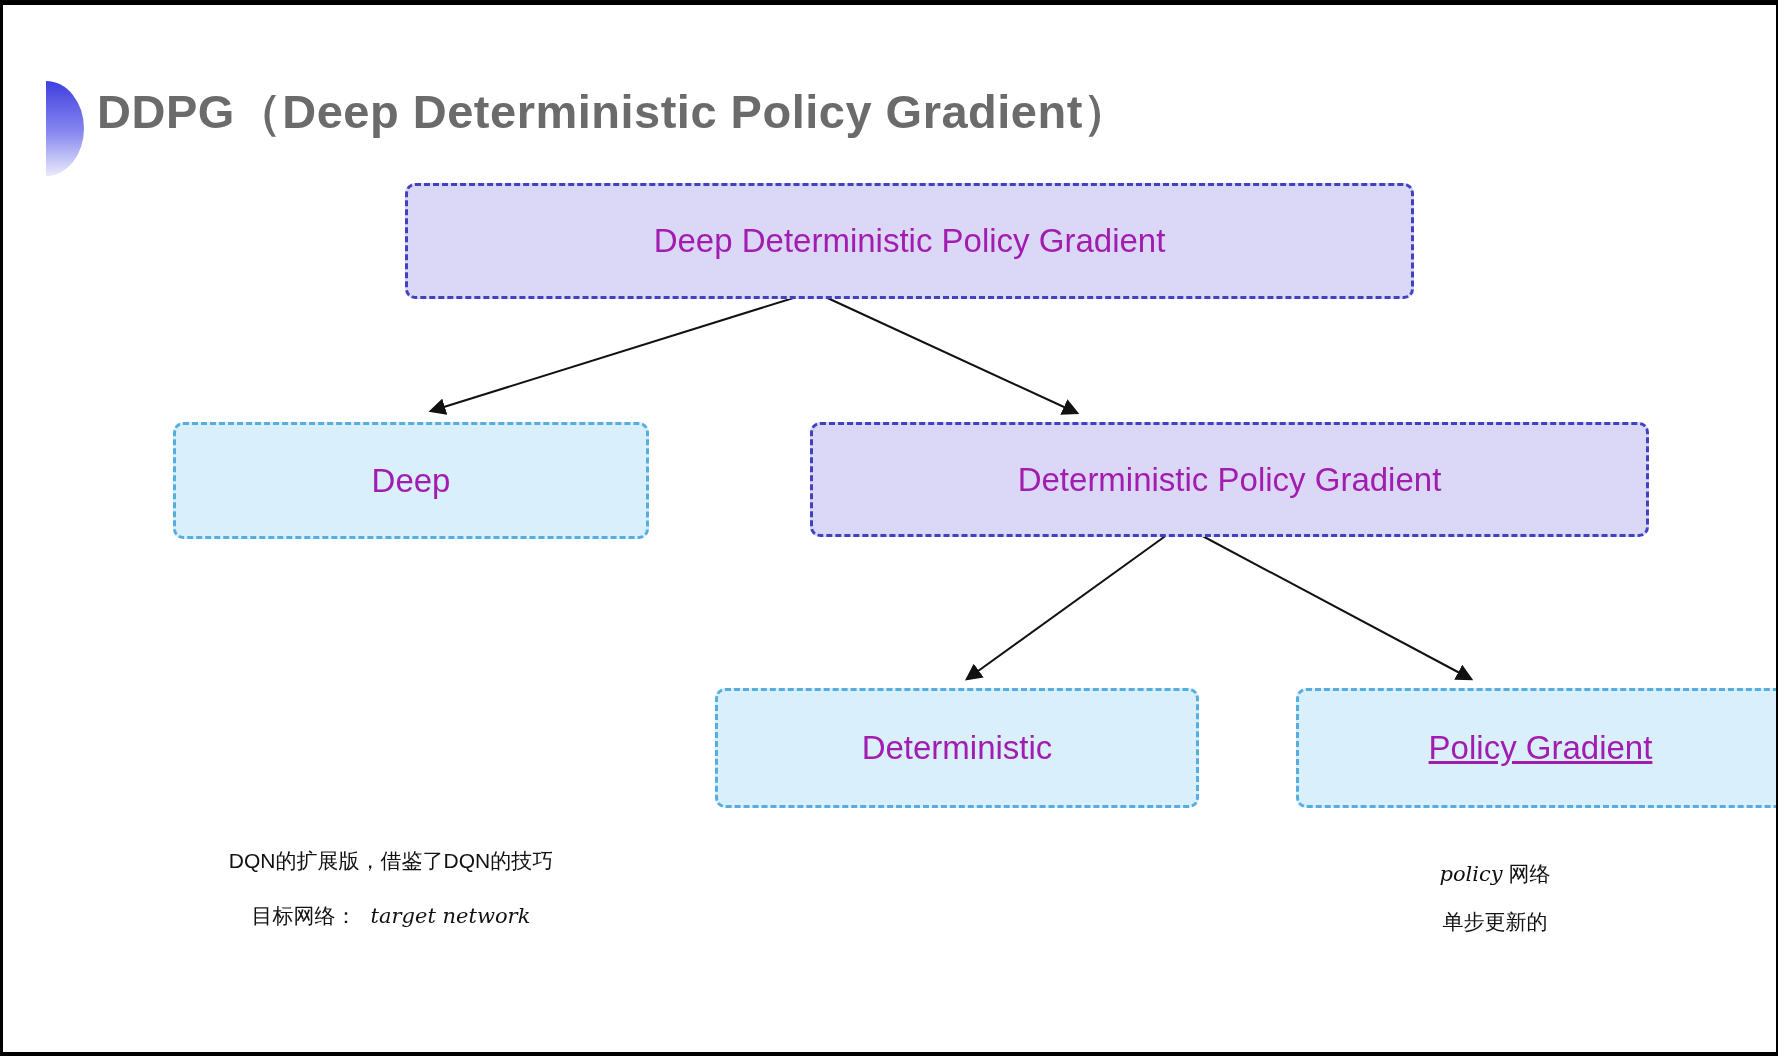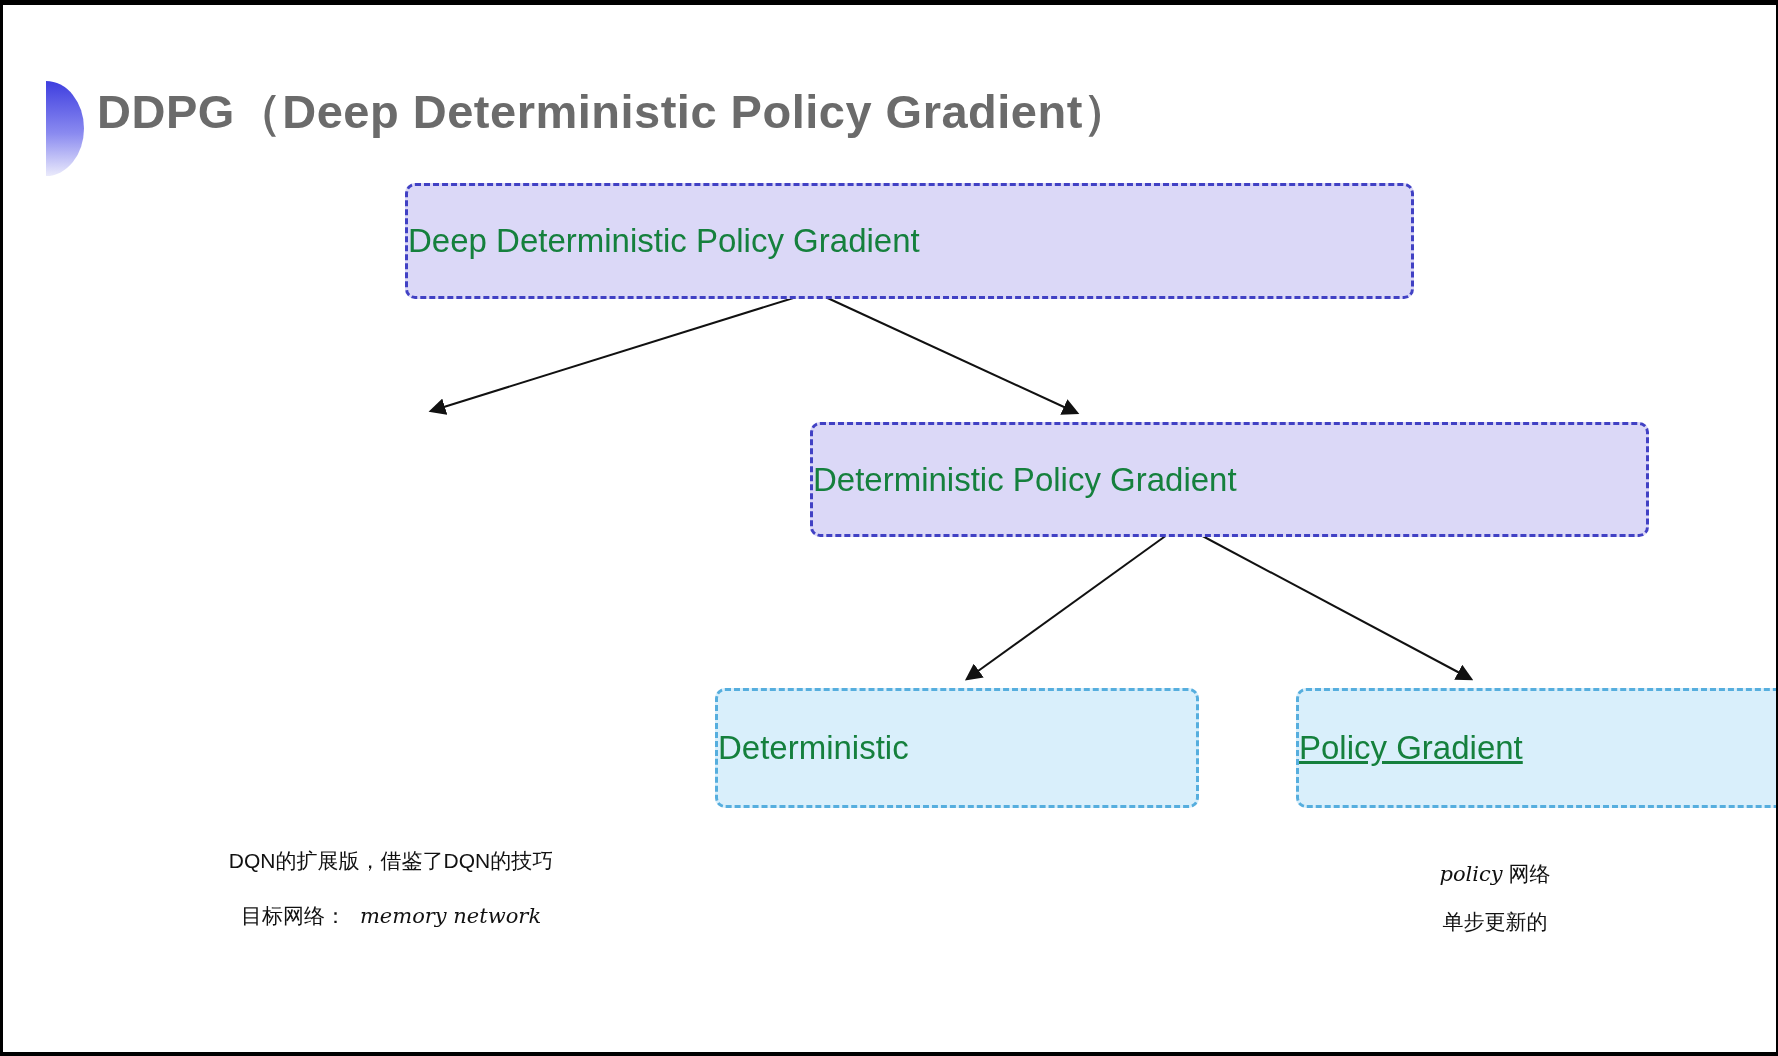--- a/index.html
+++ b/index.html
@@ -22,22 +22,22 @@
     background:linear-gradient(180deg,#3e3edf 0%,#8a8af0 55%,#eaeafb 100%);
     border-radius:0 100% 100% 0 / 0 50% 50% 0;
   }
   .title{
     position:absolute;left:94px;top:76px;
     font-size:47px;font-weight:600;color:#6b6b6b;
     letter-spacing:0.5px;white-space:nowrap;
   }
   
   .node{
-    position:absolute;display:flex;align-items:center;justify-content:flex-start;
-    border-radius:10px;font-size:33px;font-weight:500;color:#15803d;
+    position:absolute;display:flex;align-items:center;justify-content:center;
+    border-radius:10px;font-size:33px;font-weight:500;color:#a21caf;
     text-align:center;
   }
   .node.purple{background:#dbd8f7;border:3px dashed #4141c4;}
   .node.cyan{background:#d9effb;border:3px dashed #56aede;}
   #node-root{left:402px;top:178px;width:1003px;height:110px;}
   #node-deep{left:170px;top:417px;width:470px;height:111px;}
   #node-dpg{left:807px;top:417px;width:833px;height:109px;}
   #node-det{left:712px;top:683px;width:478px;height:114px;border-radius:10px;}
   #node-pg{left:1293px;top:683px;width:483px;height:114px;text-decoration:underline;}
   
@@ -70,37 +70,40 @@
     <line x1="800" y1="290" x2="428" y2="406" marker-end="url(#arw)"></line>
     <line x1="818" y1="290" x2="1074" y2="408" marker-end="url(#arw)"></line>
     <line x1="1168" y1="527" x2="964" y2="674" marker-end="url(#arw)"></line>
     <line x1="1192" y1="527" x2="1468" y2="674" marker-end="url(#arw)"></line>
   </svg>
 
   <div class="node purple" id="node-root">
     <span>Deep Deterministic Policy Gradient</span>
   </div>
 
+  <div class="node cyan" id="node-deep">
+    <span>Deep</span>
+  </div>
 
   <div class="node purple" id="node-dpg">
     <span>Deterministic Policy Gradient</span>
   </div>
 
   <div class="node cyan" id="node-det">
     <span>Deterministic</span>
   </div>
 
   <div class="node cyan" id="node-pg">
     <span>Policy Gradient</span>
   </div>
 
   <div class="note" id="note-deep">
     <div class="row">DQN的扩展版，借鉴了DQN的技巧</div>
     <div class="row">
-      <span>目标网络：</span><span class="serif-i term">memory network</span>
+      <span>目标网络：</span><span class="serif-i term">target network</span>
     </div>
   </div>
 
 
   <div class="note" id="note-pg">
     <div class="row tight">
       <span class="serif-i">policy</span><span> 网络</span>
     </div>
     <div class="row tight">单步更新的</div>
   </div>

